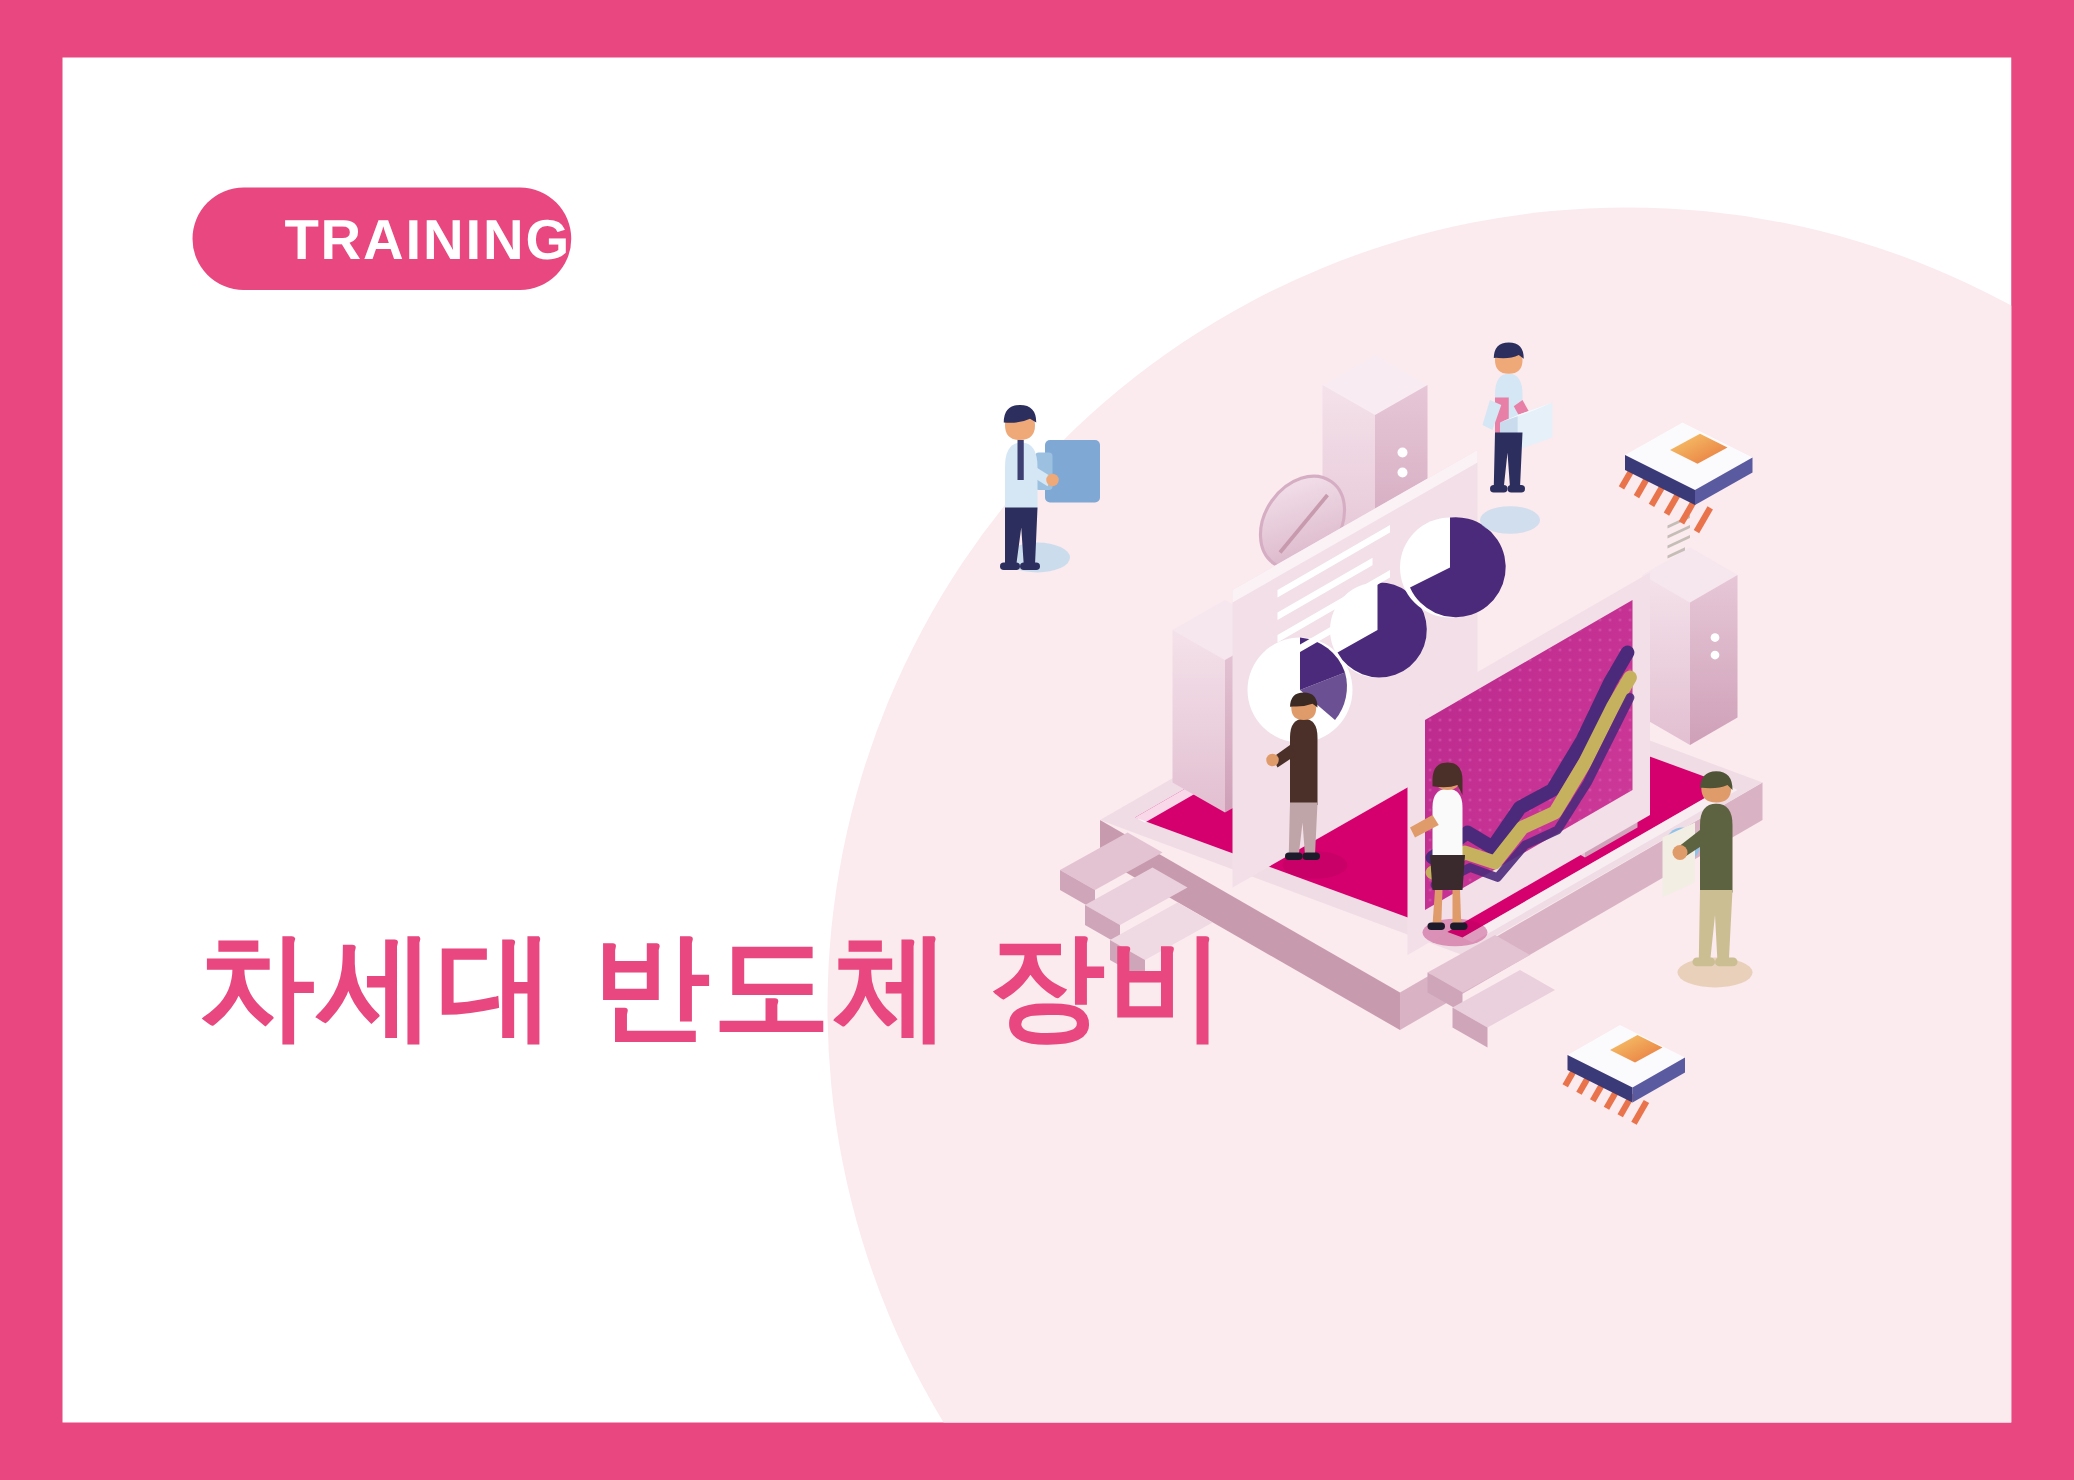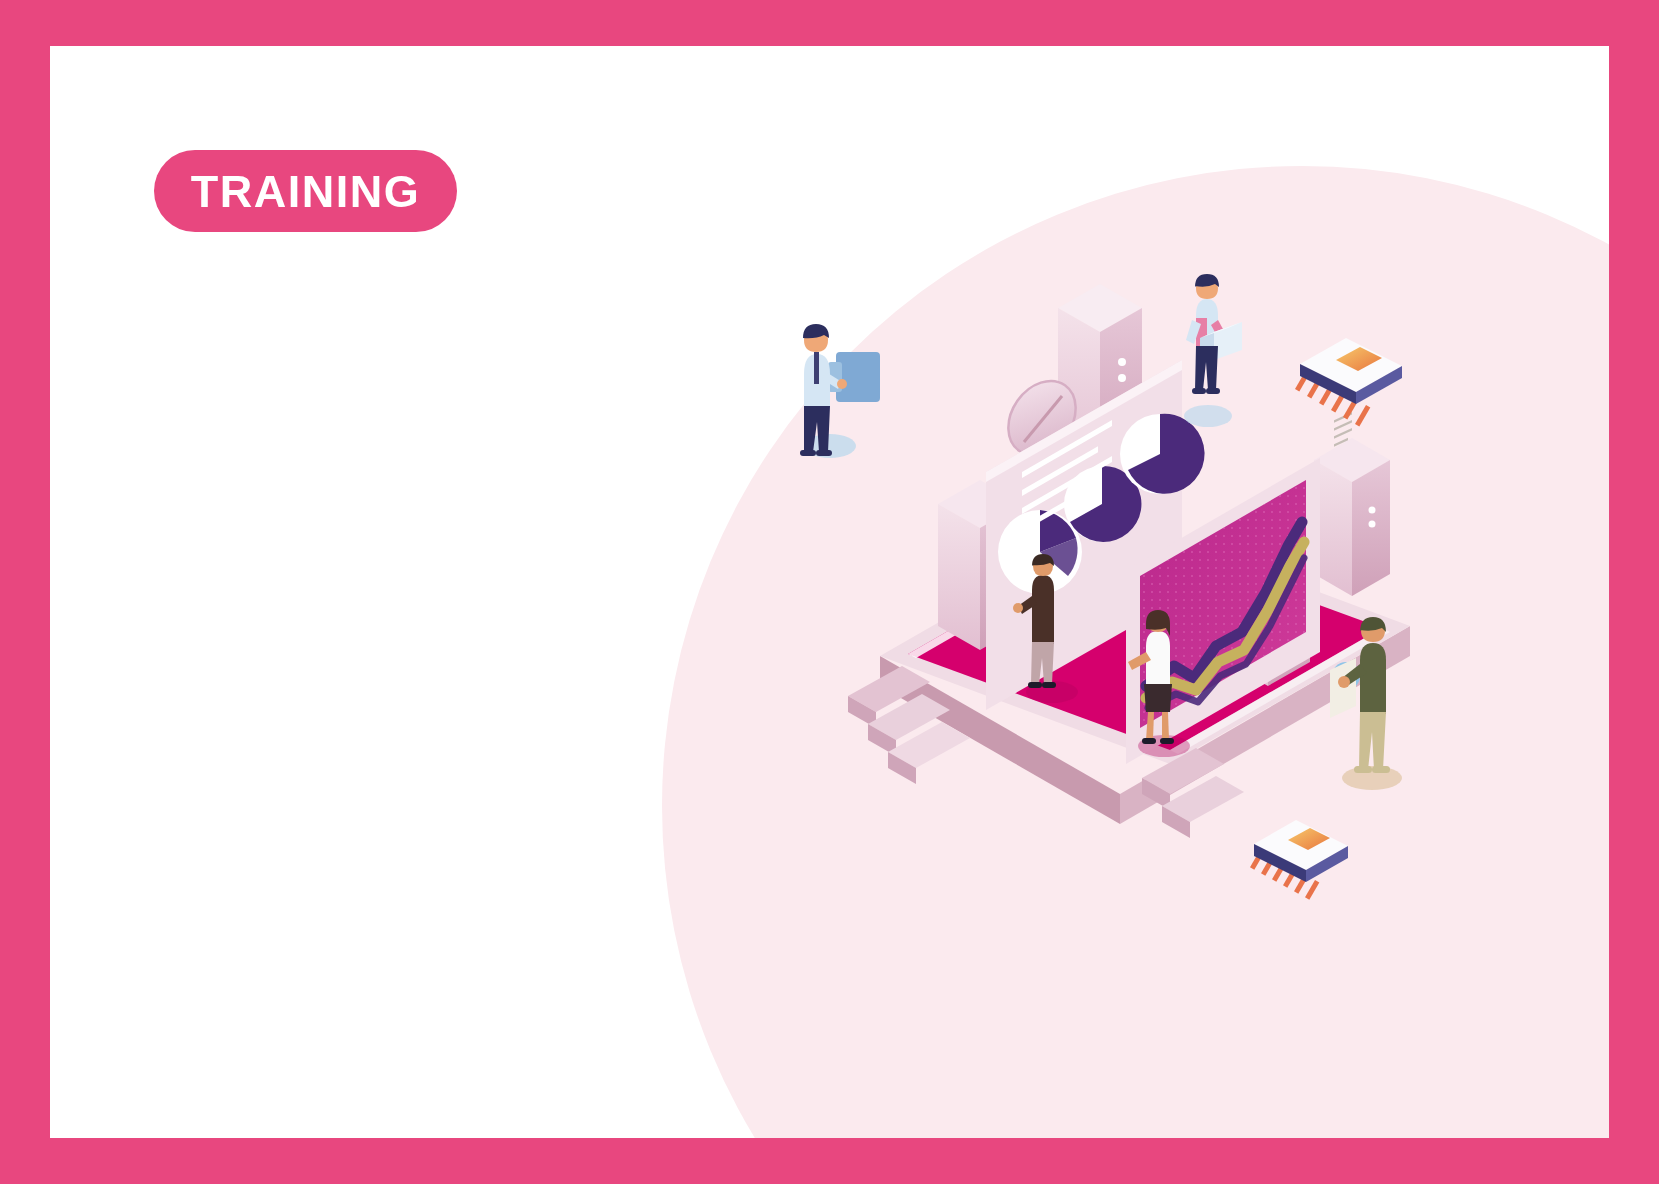--- a/index.html
+++ b/index.html
@@ -29,21 +29,21 @@
     background:#FBEAEE;
     pointer-events:none;
   }
   
   .badge {
     position:absolute;
     left:104px; top:104px;
     width:303px; height:82px;
     border-radius:41px;
     background:#E8477F;
-    display:flex; align-items:center; justify-content:center;
+    display:flex; align-items:center; justify-content:flex-end;
   }
   .badge-label {
     color:#FFFFFF;
     font-size:45px;
     font-weight:bold;
     letter-spacing:1.5px;
     line-height:1;
   }
   
   .headline {
@@ -322,16 +322,17 @@
         </g>
 
       </svg>
     </div>
 
     <div class="badge">
       <span class="badge-label">TRAINING</span>
     </div>
 
     <div class="headline">
+      <div class="line1">차세대 반도체 장비</div>
     </div>
 
   </div>
 </div>
 
 </body></html>

